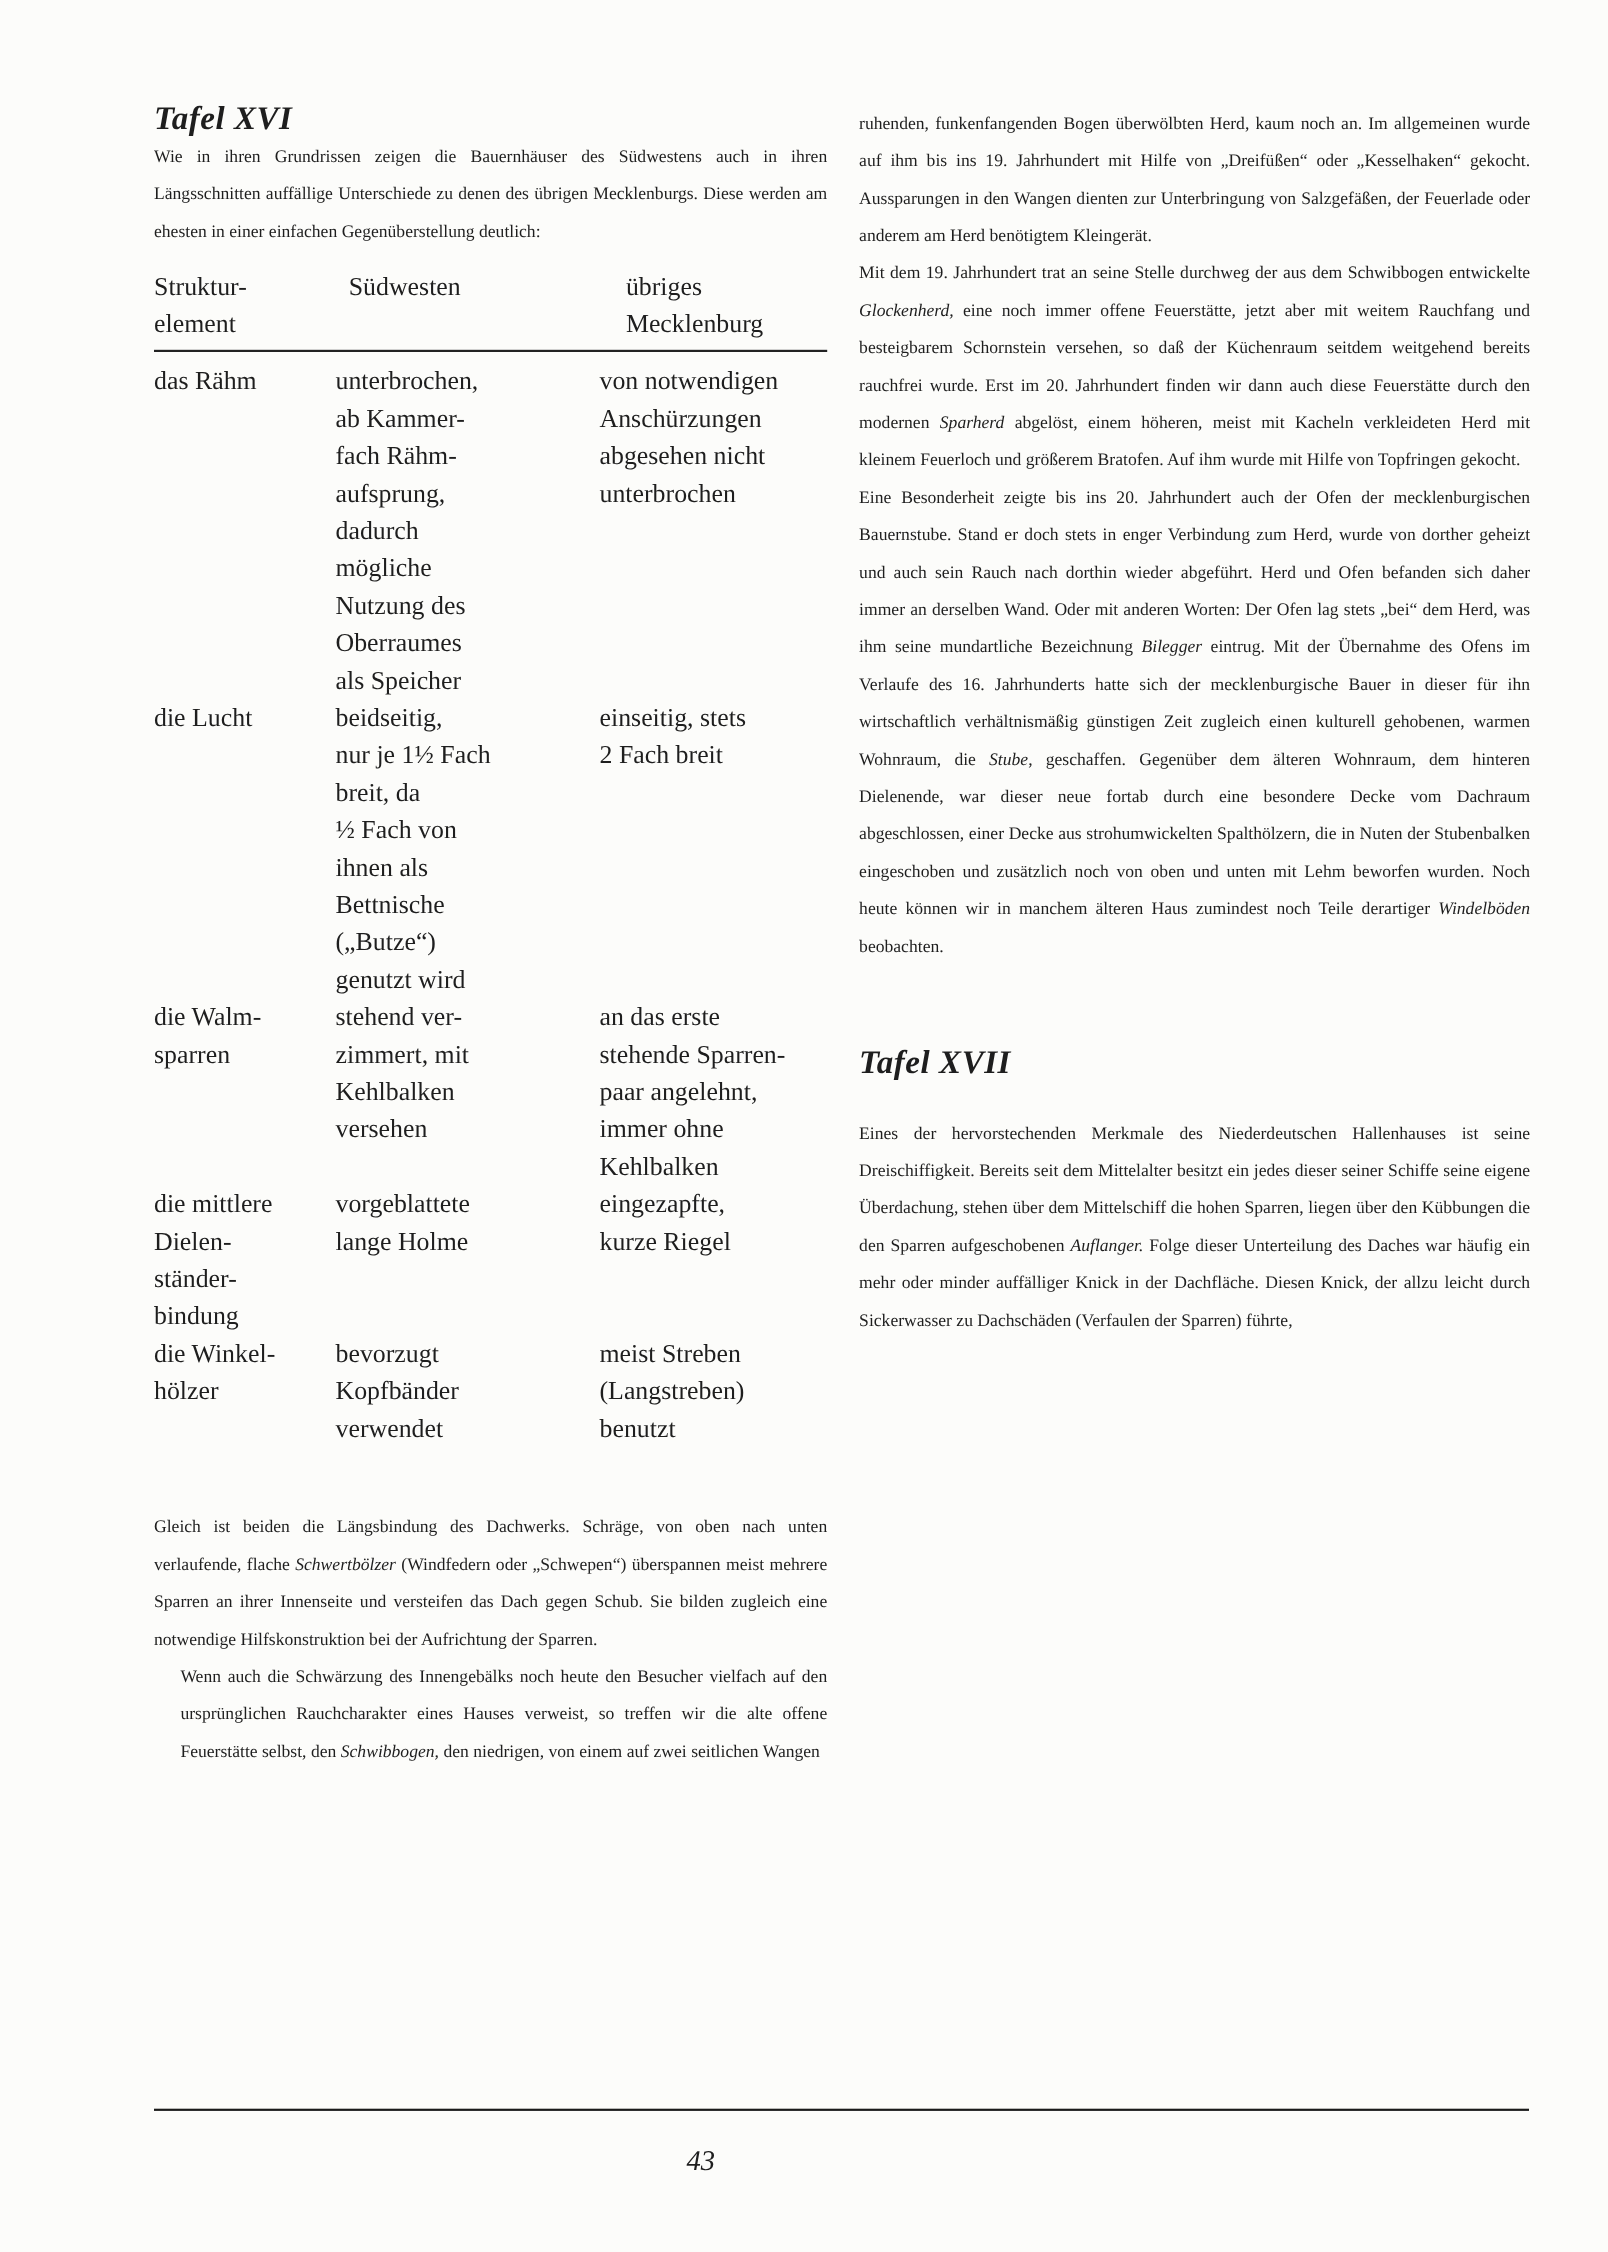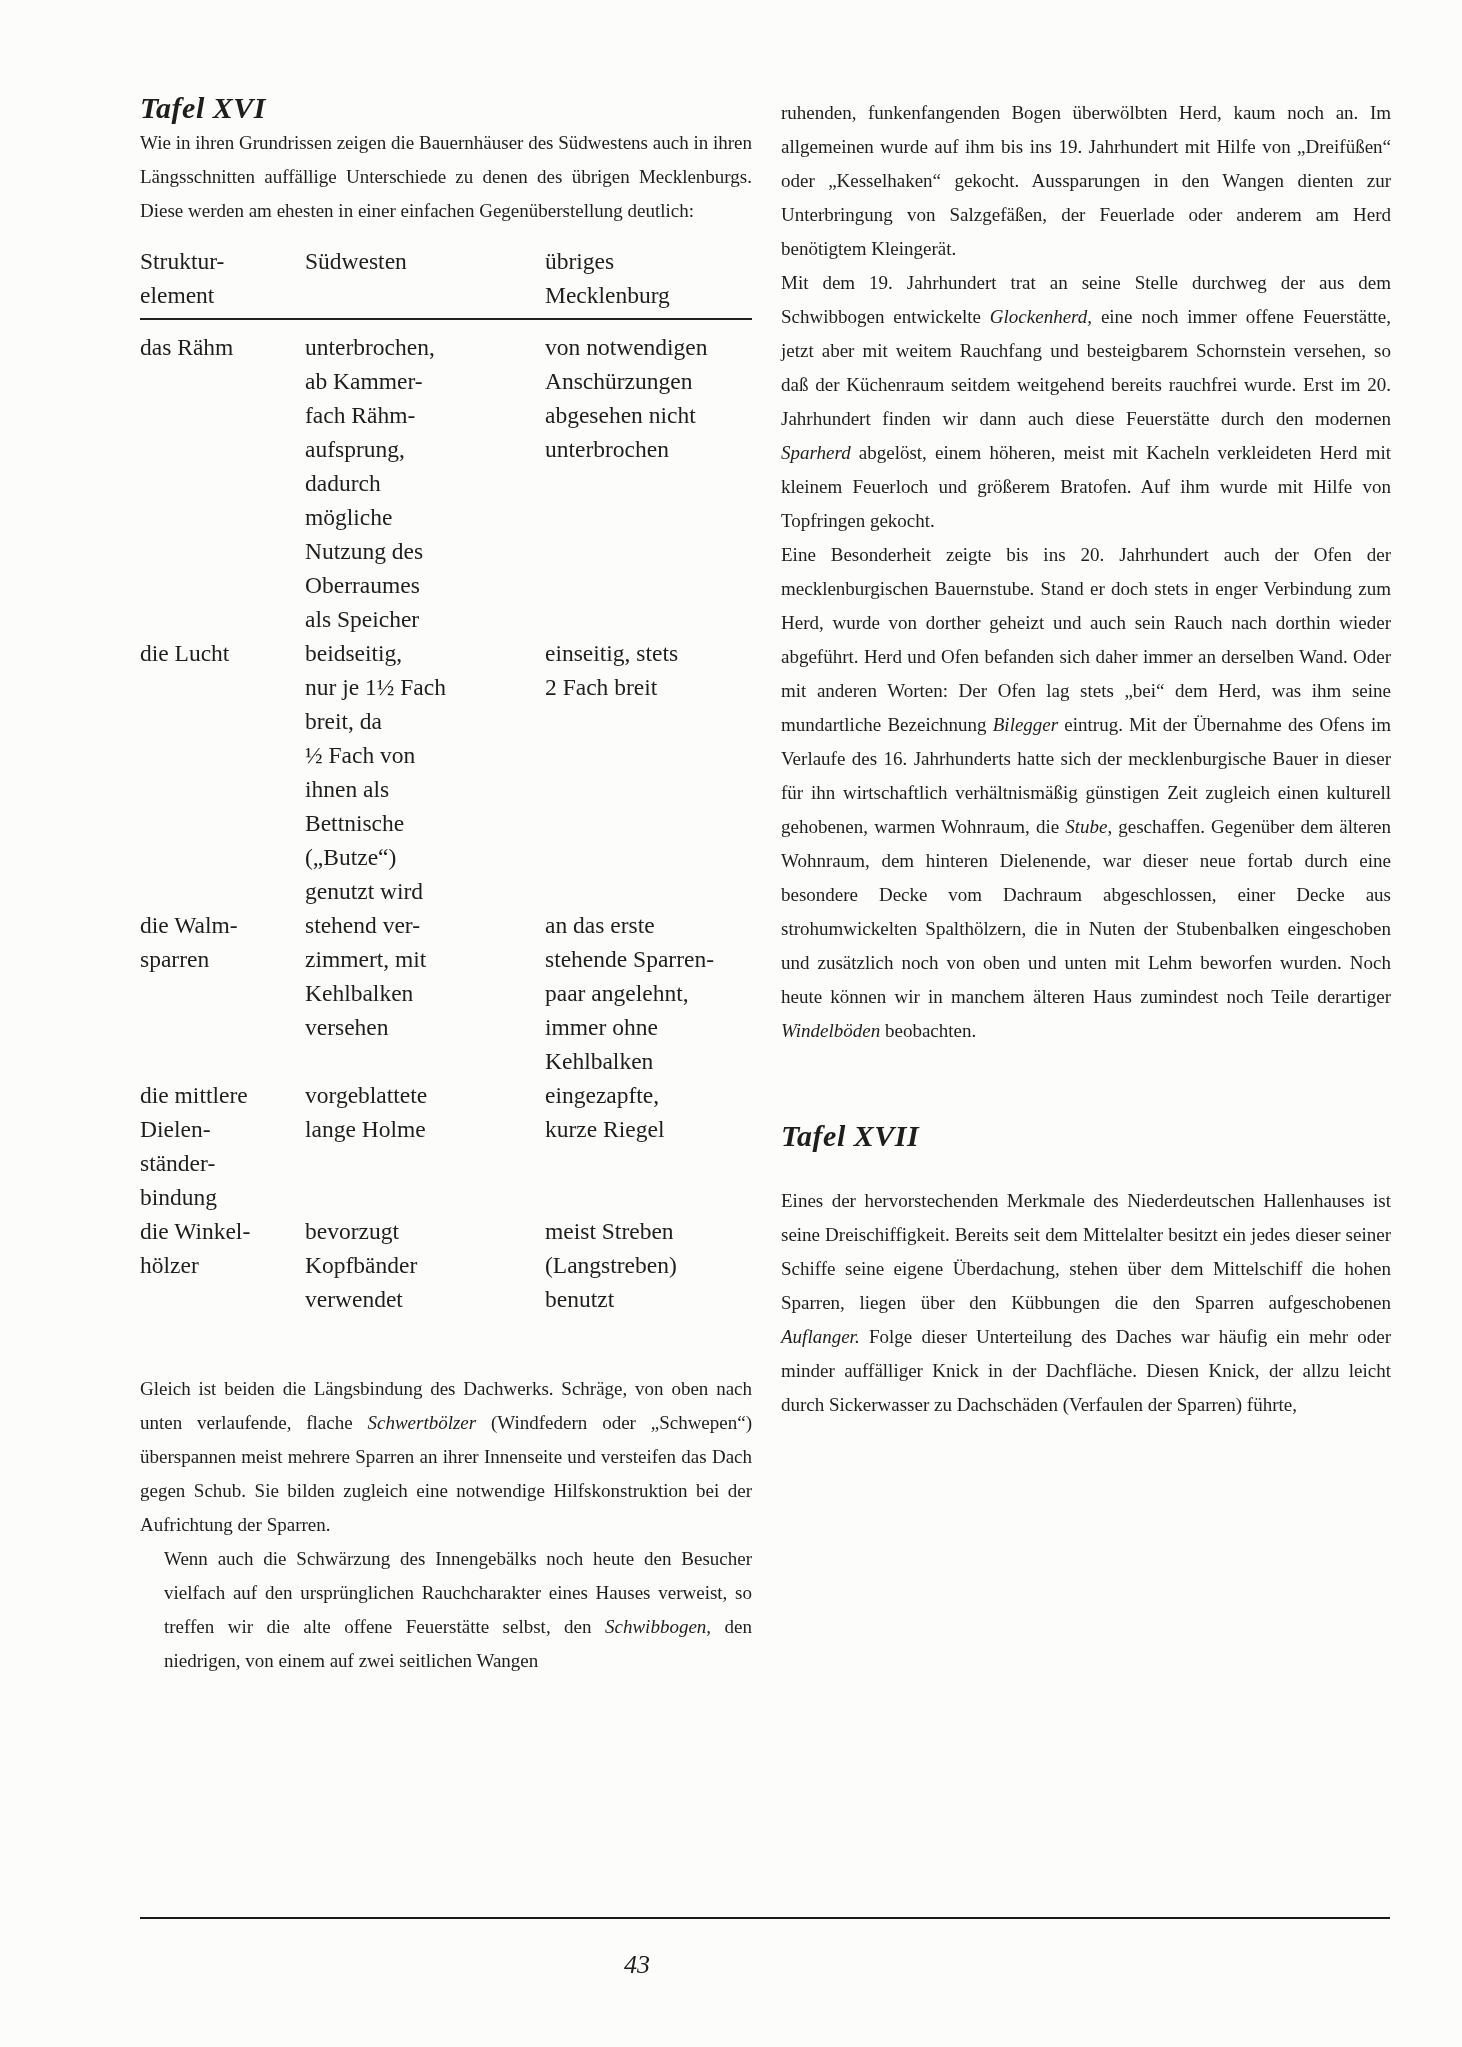--- a/index.html
+++ b/index.html
@@ -5,29 +5,29 @@
   html, body { margin: 0; padding: 0; }
   body {
     width: 1462px; height: 2047px; background: #fcfcfa; position: relative;
     font-family: "Liberation Serif", "DejaVu Serif", serif; color: #1e1e1e;
     overflow: hidden;
   }
   .col { position: absolute; }
   #left { left: 140px; top: 90px; width: 612px; }
   #right { left: 781px; top: 96px; width: 610px; }
   .heading { font-style: italic; font-size: 30px; letter-spacing: 0.5px; margin: 0; line-height: 36px; }
-  p { margin: 0; font-size: 19px; line-height: 34px; text-align: justify; hyphens: manual; }
+  p { margin: 0; font-size: 16px; line-height: 34px; text-align: justify; hyphens: manual; }
   p.last { text-align-last: left; margin-left: 24px; }
   em { font-style: italic; }
   .table { margin-top: 16px; width: 612px; }
   .trow { display: flex; font-size: 23.5px; line-height: 34px; }
   .c1 { width: 165px; flex: none; }
   .c2 { width: 240px; flex: none; }
   .c3 { flex: 1; }
-  .thead { border-bottom: 2px solid #222; padding-bottom: 6px; margin-bottom: 10px; }
+  .thead { border-bottom: 2px solid #222; padding-bottom: 6px; margin-bottom: 10px; gap: 12px; }
   .tbody .trow { margin-bottom: 0px; }
   .cell-line { display: block; white-space: nowrap; }
   #footer-rule { position: absolute; left: 140px; width: 1250px; top: 1917px; border-top: 2.5px solid #1a1a1a; }
   #page-number { position: absolute; left: 0; width: 1274px; top: 1950px; text-align: center; font-style: italic; font-size: 26px; }
 </style>
 </head>
 <body>
 
 <div class="col" id="left">
   <h2 class="heading">Tafel XVI</h2>

